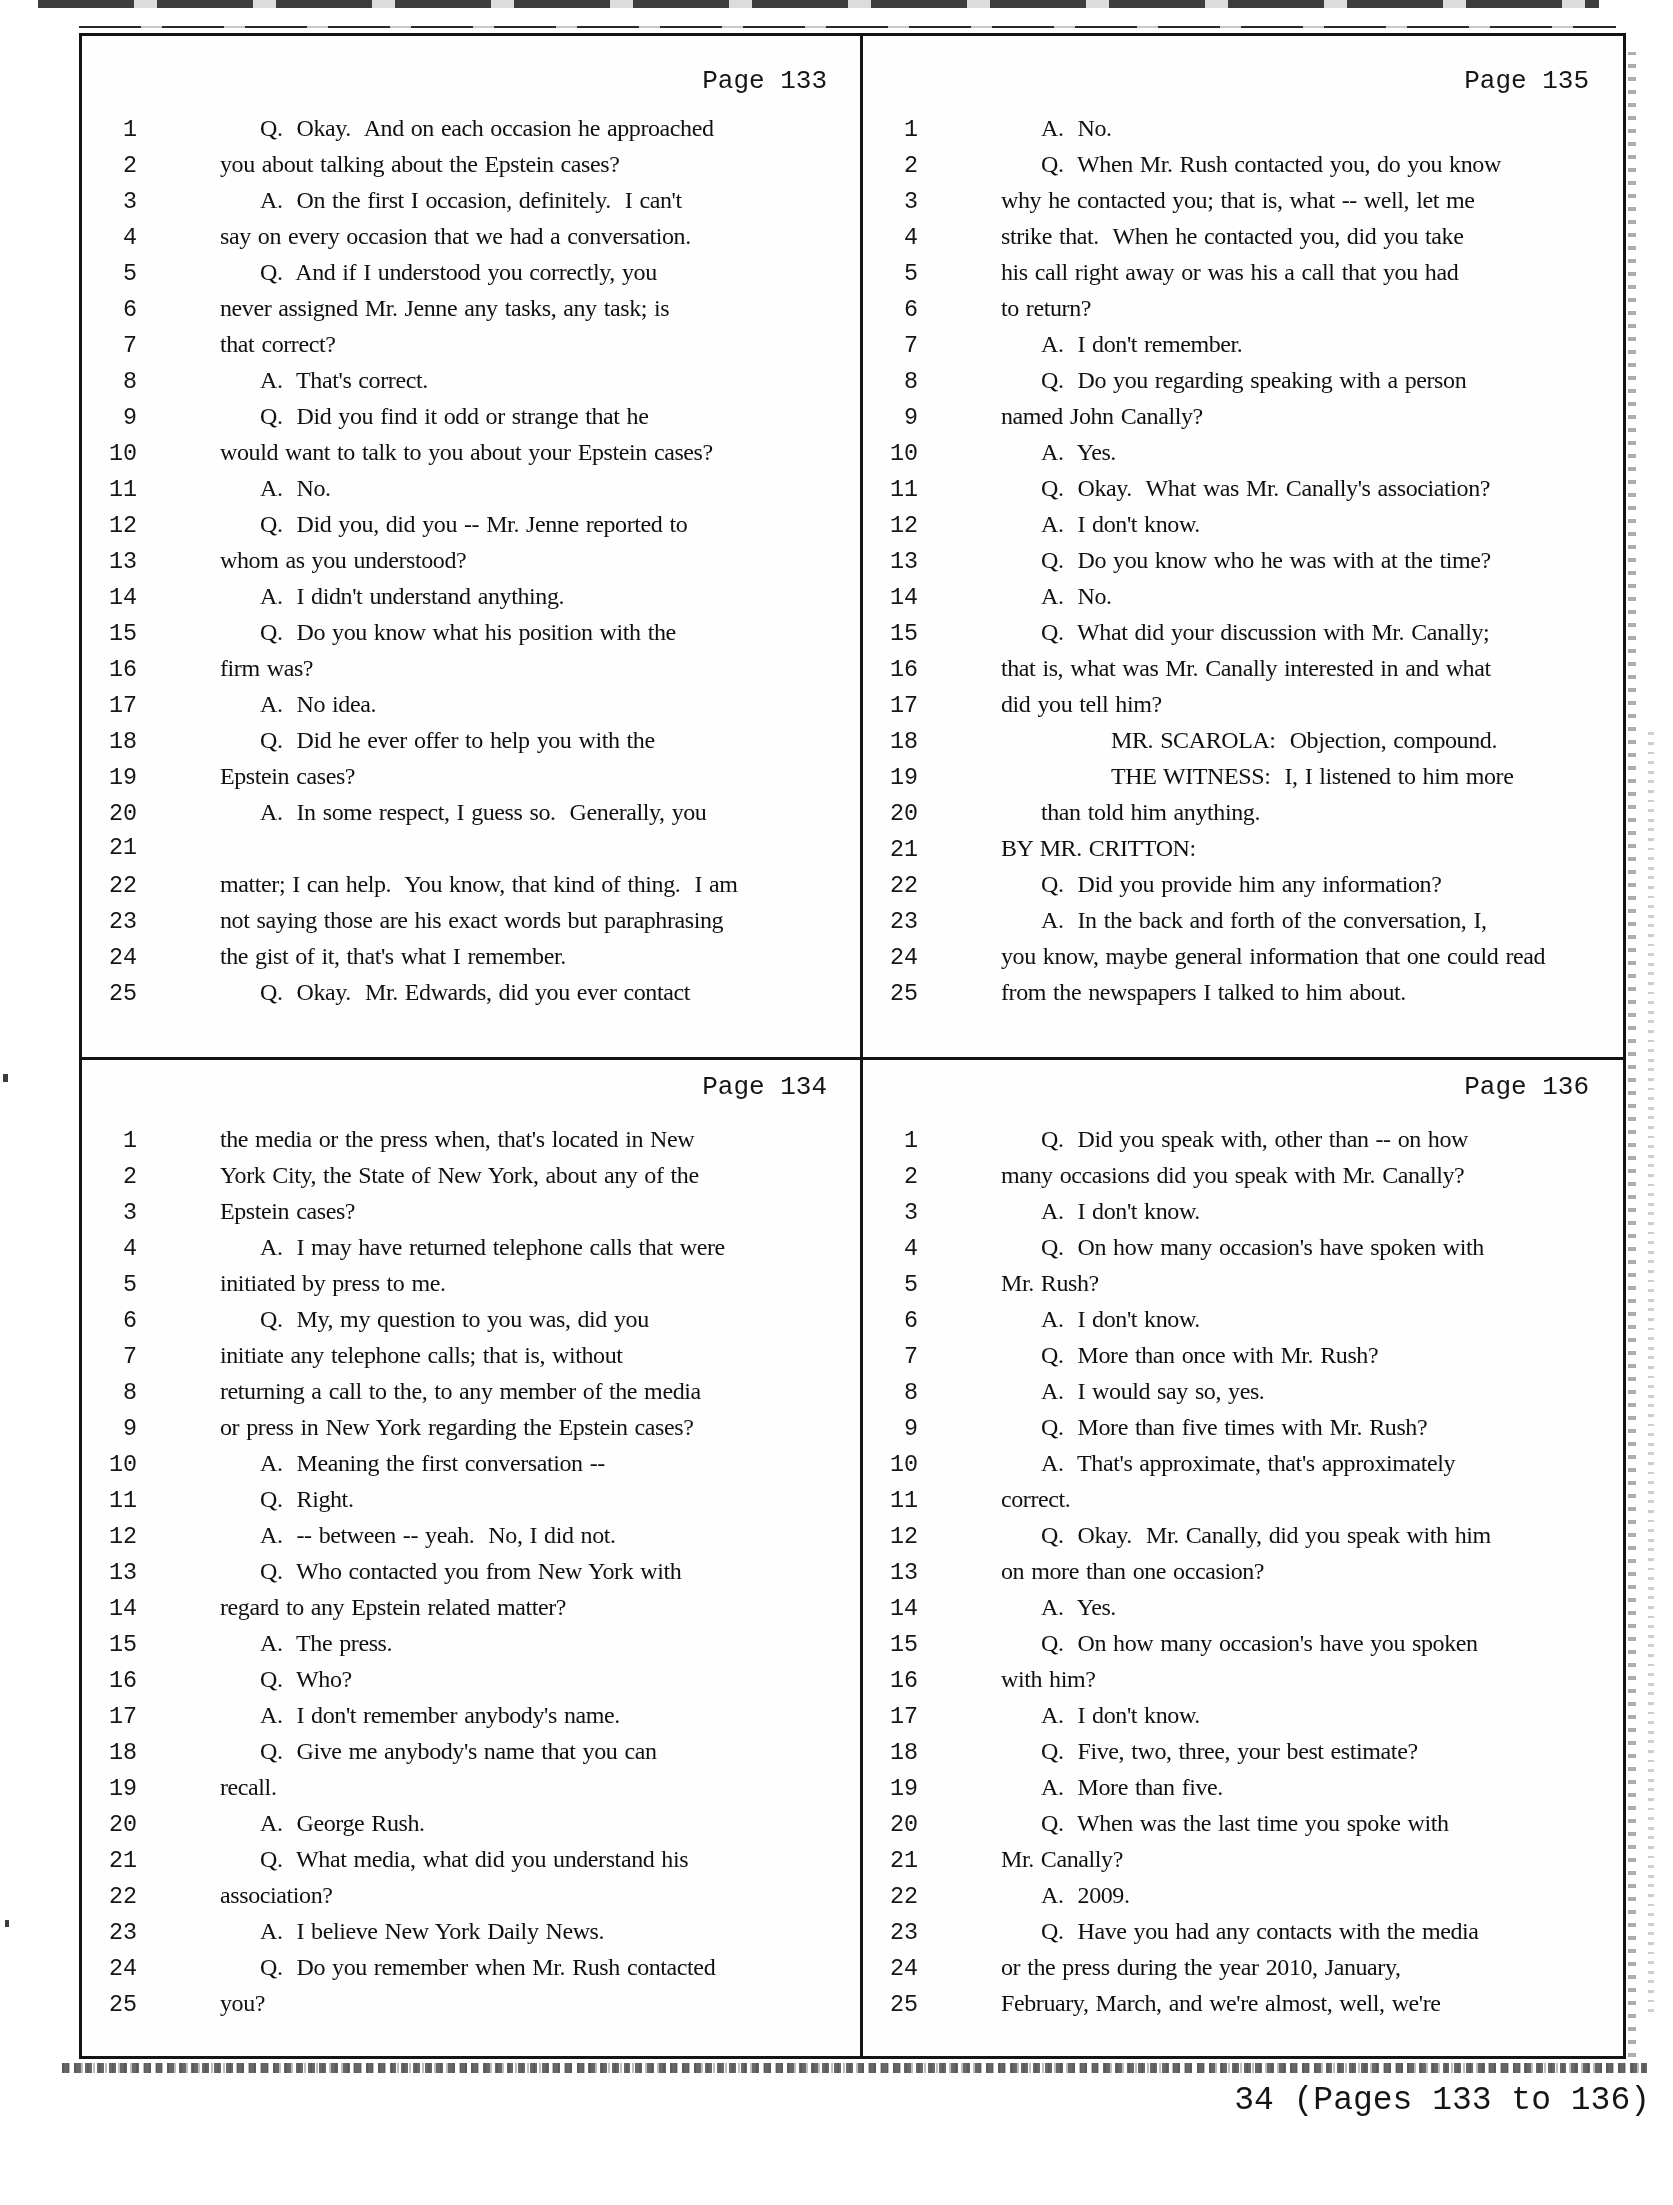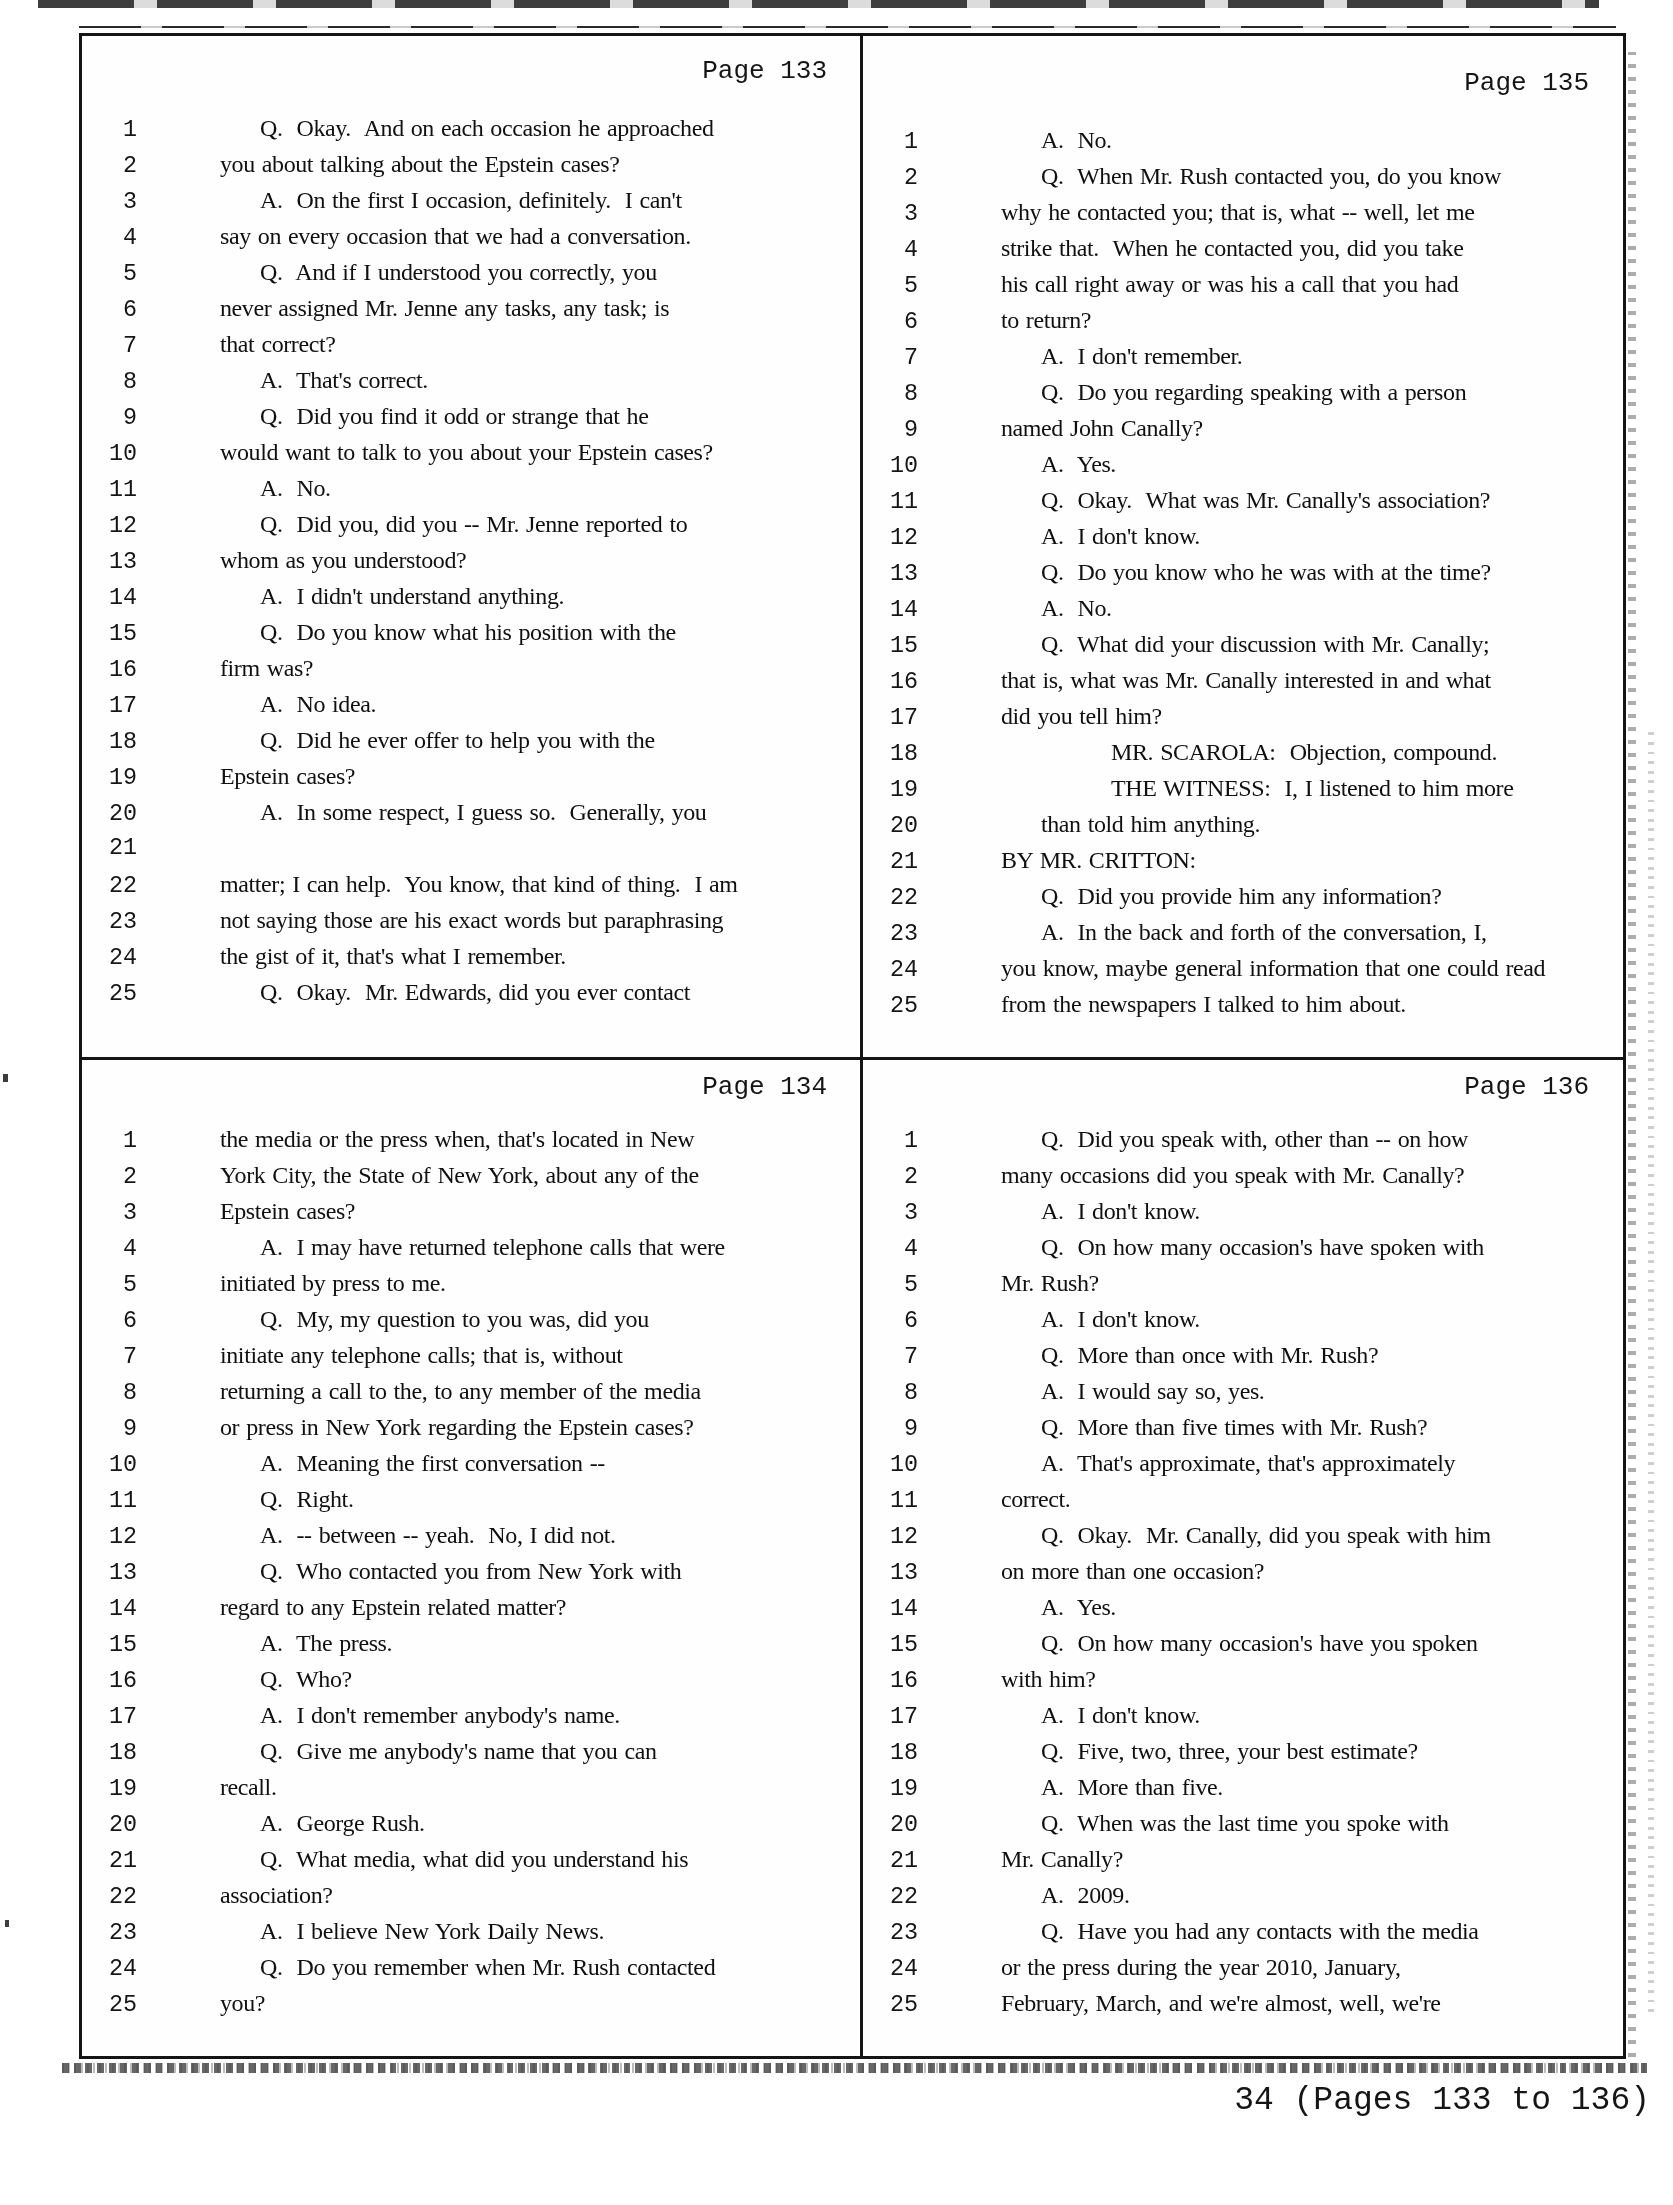--- a/index.html
+++ b/index.html
@@ -45,30 +45,30 @@
     position:absolute;left:79px;top:33px;width:1547px;height:2026px;
     border:3.4px solid #141414;
     box-sizing:border-box;
     background:#fefefe;
   }
   .vdiv{position:absolute;left:778px;top:0;width:3.4px;height:100%;background:#141414;}
   .hdiv{position:absolute;left:0;top:1021px;width:100%;height:3.4px;background:#141414;}
   
   .quad{position:absolute;overflow:hidden;}
   .quad.tl{left:0;top:0;width:778px;height:1021px;}
-  .quad.tr{left:781px;top:0;width:759px;height:1021px;margin-top:12px;}
+  .quad.tr{left:781px;top:0;width:759px;height:1021px;}
   .quad.bl{left:0;top:1024px;width:778px;height:995px;}
   .quad.br{left:781px;top:1024px;width:759px;height:995px;}
   .page-header{
     position:absolute;right:33px;
     font-family:"Liberation Mono","DejaVu Sans Mono",monospace;
     font-size:26px;line-height:27.6px;color:#151515;
     white-space:pre;
   }
-  .quad.tl .page-header,.quad.tr .page-header{top:22px;text-align:right;}
+  .quad.tl .page-header,.quad.tr .page-header{top:32px;text-align:right;}
   .quad.bl .page-header,.quad.br .page-header{top:13.8px;margin-left:48px;}
   .lines{position:absolute;left:0;right:0;}
   .quad.tl .lines,.quad.tr .lines{top:74px;}
   .quad.bl .lines,.quad.br .lines{top:61px;}
   .row{height:36px;display:flex;align-items:baseline;}
   .ln{
     flex:0 0 55px;text-align:right;
     font-family:"Liberation Mono","DejaVu Sans Mono",monospace;
     font-size:23.4px;line-height:36px;color:#161616;
   }

